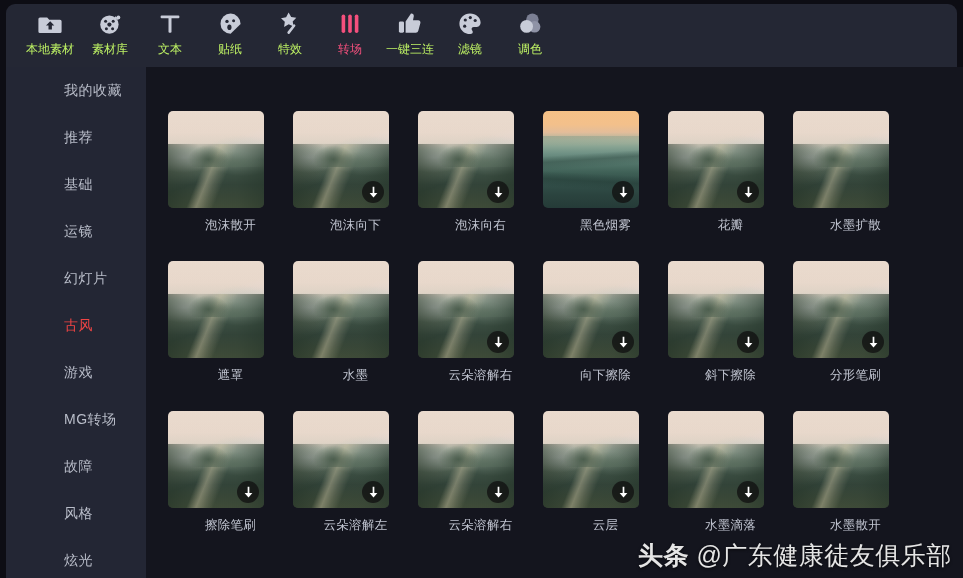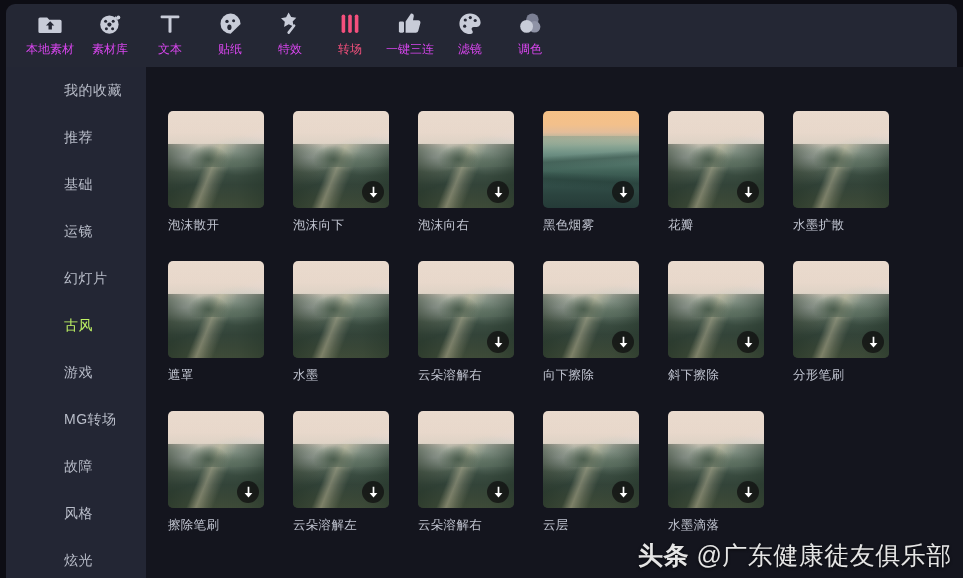--- a/index.html
+++ b/index.html
@@ -40,21 +40,21 @@
   }
   .tool .ico {
     height:30px;
     display:flex;
     align-items:center;
     justify-content:center;
     margin-bottom:3px;
   }
   .tool .lbl {
     font-size:12px;
-    color:#d946ef;
+    color:#bef264;
     letter-spacing:0px;
     white-space:nowrap;
     line-height:14px;
   }
   .tool.active .lbl { color:#f5507d; }
   .ic-fill { fill:#c8ccd8; }
   .ic-fill-active { fill:#f5507d; }
 
   
   .sidebar {
@@ -67,41 +67,42 @@
     height:47px;
     display:flex;
     align-items:center;
     padding-left:58px;
     font-size:14px;
     color:#b9bdc9;
     cursor:pointer;
     letter-spacing:0.5px;
     white-space:nowrap;
   }
-  .side-item.active { color:#bef264; }
+  .side-item.active { color:#ef4444; }
 
   
   .content {
     position:absolute;
     left:146px; top:67px;
     width:817px; height:511px;
     background:#14151e;
     overflow:hidden;
   }
   .grid {
     position:absolute;
     left:22px; top:44px;
     display:grid;
     grid-template-columns:repeat(6,125px);
     grid-auto-rows:150px;
     column-gap:0px;
   }
   .card {
     width:125px;
     cursor:pointer;
+    text-align:center;
   }
   .thumb {
     position:relative;
     width:96px;
     height:97px;
     border-radius:5px;
     overflow:hidden;
     background:#2a2f34;
   }
   
@@ -465,20 +466,24 @@
           <div class="thumb peak">
             <div class="dl">
               <svg width="13" height="13" viewBox="0 0 13 13">
                 <path fill="#ffffff" d="M5.65 0.8h1.7v7.2h-1.7z"></path>
                 <path fill="#ffffff" d="M6.5 11.5L2.6 7.1h7.8z"></path>
               </svg>
             </div>
           </div>
           <div class="caption">水墨滴落</div>
         </div>
+        <div class="card">
+          <div class="thumb peak"></div>
+          <div class="caption">水墨散开</div>
+        </div>
       </div>
   </div>
 
   <div class="watermark">
     <span>头条</span>
     <span class="at">@广东健康徒友俱乐部</span>
   </div>
 
 </div>
 

